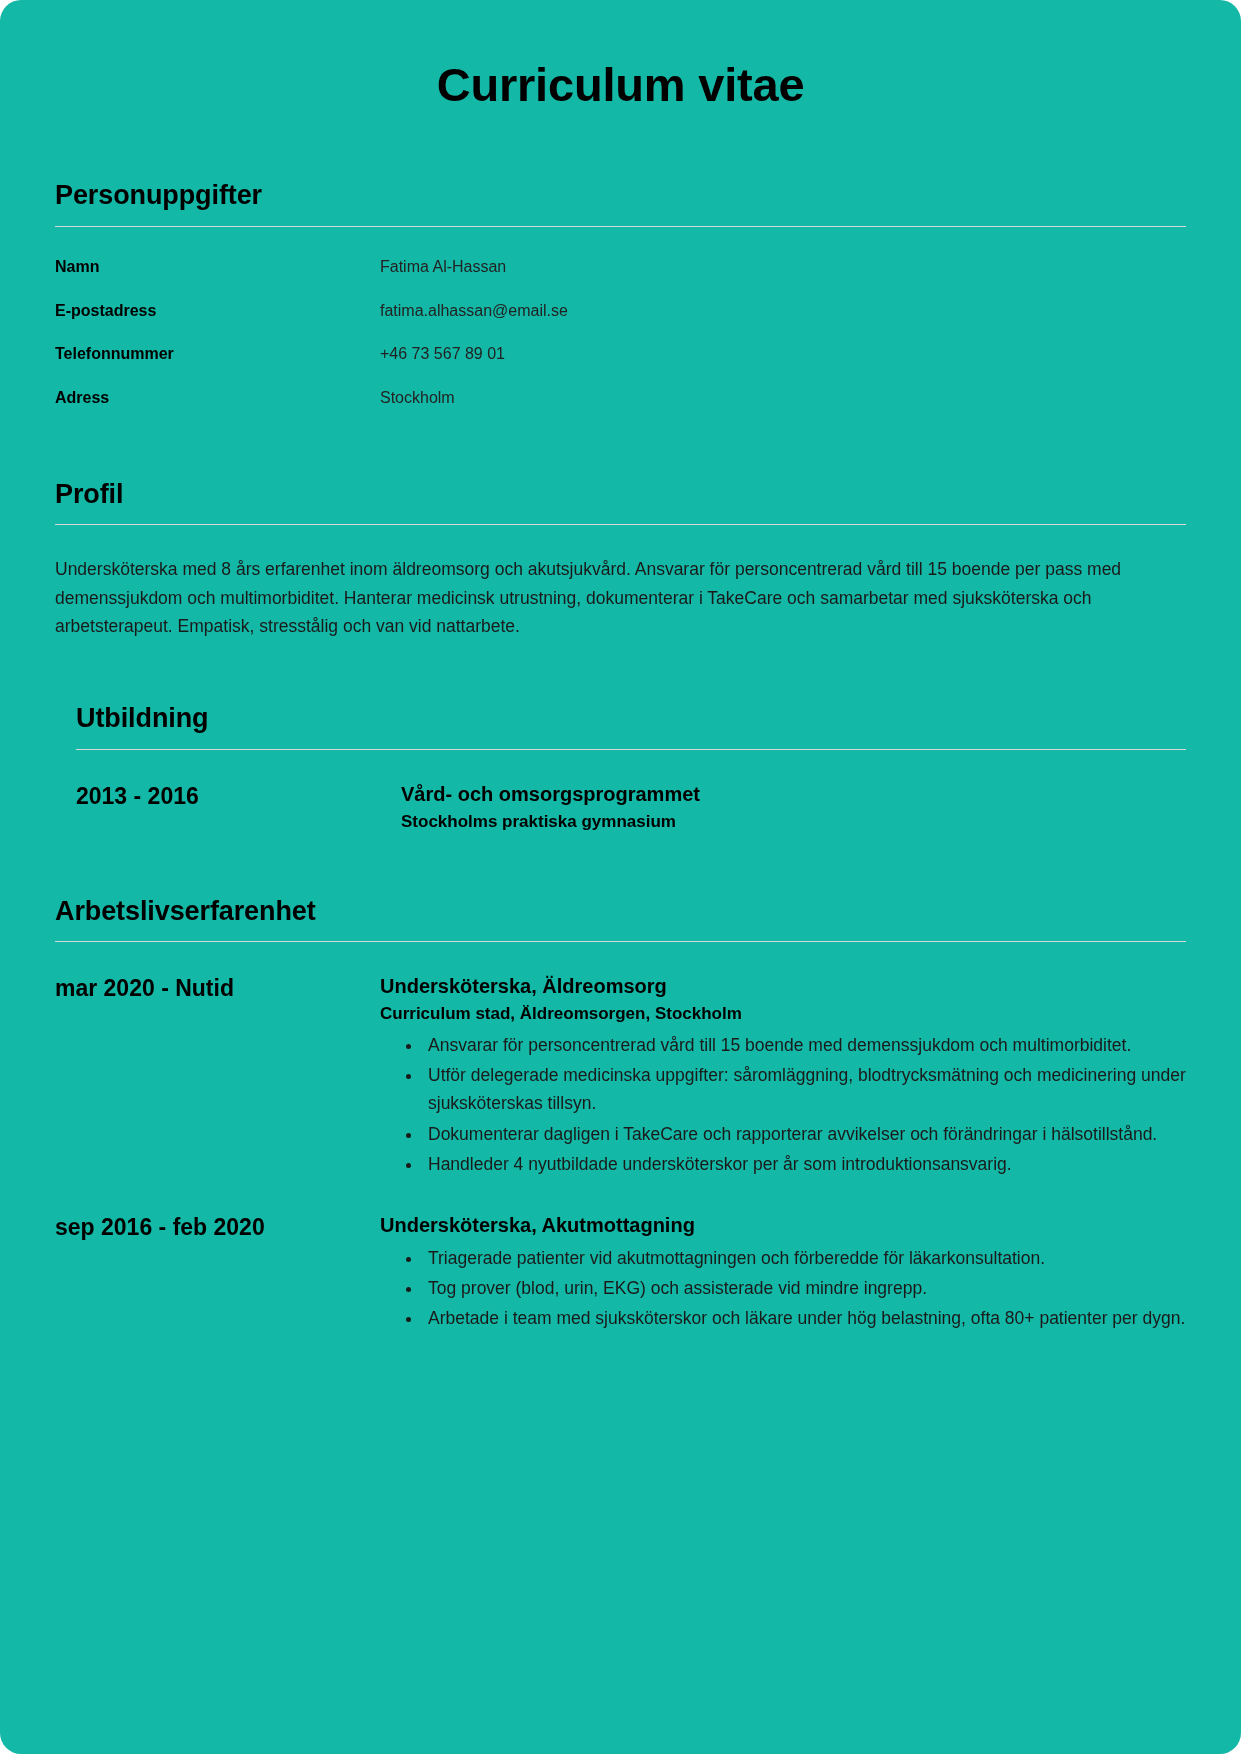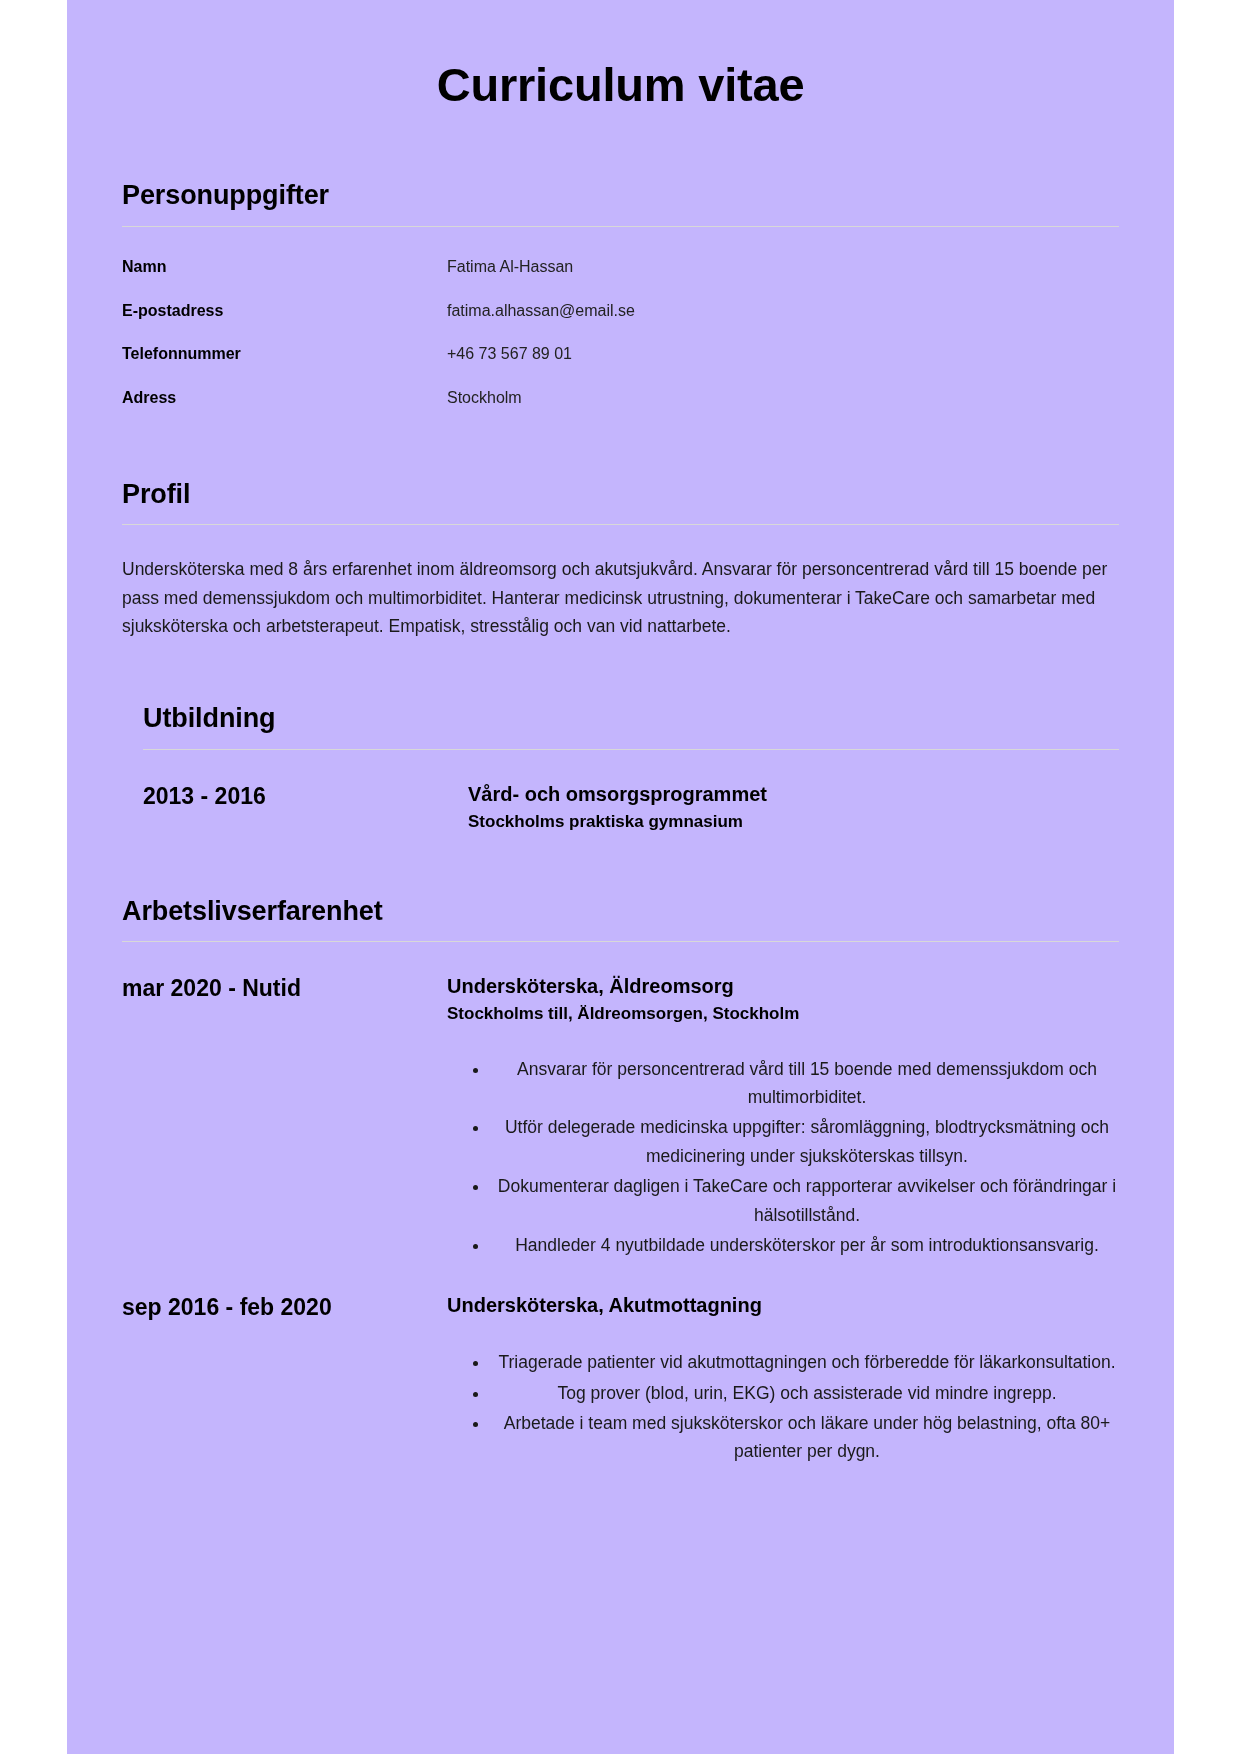--- a/index.html
+++ b/index.html
@@ -8,27 +8,28 @@
     padding: 0;
     background: #ffffff;
   }
   body {
     font-family: "Liberation Sans", sans-serif;
     color: #1a1a1a;
     -webkit-font-smoothing: antialiased;
   }
   .page {
     position: relative;
-    width: 1107px;
+    width: 1241px;
     height: 1754px;
     margin: 0 auto;
-    background: #c4b5fd;
+    background: #14b8a6;
     box-sizing: border-box;
     padding: 0 55px;
     overflow: hidden;
+    border-radius: 21px;
   }
 
   
   .doc-title {
     text-align: center;
     font-size: 47px;
     font-weight: bold;
     letter-spacing: -0.2px;
     margin: 0;
     padding-top: 57px;
@@ -117,24 +118,23 @@
     color: #000000;
     line-height: 1.5;
   }
   .entry-org {
     font-size: 17px;
     font-weight: bold;
     color: #000000;
     line-height: 1.5;
   }
   .entry-bullets {
-    margin: 28px 0 0 0;
+    margin: 4px 0 0 0;
     padding-left: 42px;
     list-style-type: disc;
-    text-align: center;
   }
   .entry-bullets li {
     font-size: 17.5px;
     line-height: 1.62;
     color: #1a1a1a;
     margin-bottom: 2px;
     padding-left: 6px;
   }
   .entry-bullets li::marker {
     font-size: 16px;
@@ -196,21 +196,21 @@
   </div>
 
   <div class="section sec-work">
     <h2 class="section-heading">Arbetslivserfarenhet</h2>
     <hr class="section-rule">
 
     <div class="entry">
       <div class="entry-date">mar 2020 - Nutid</div>
       <div class="entry-body">
         <div class="entry-title">Undersköterska, Äldreomsorg</div>
-        <div class="entry-org">Stockholms till, Äldreomsorgen, Stockholm</div>
+        <div class="entry-org">Curriculum stad, Äldreomsorgen, Stockholm</div>
         <ul class="entry-bullets">
           <li>Ansvarar för personcentrerad vård till 15 boende med demenssjukdom och multimorbiditet.</li>
           <li>Utför delegerade medicinska uppgifter: såromläggning, blodtrycksmätning och medicinering under sjuksköterskas tillsyn.</li>
           <li>Dokumenterar dagligen i TakeCare och rapporterar avvikelser och förändringar i hälsotillstånd.</li>
           <li>Handleder 4 nyutbildade undersköterskor per år som introduktionsansvarig.</li>
         </ul>
       </div>
     </div>
 
     <div class="entry">

